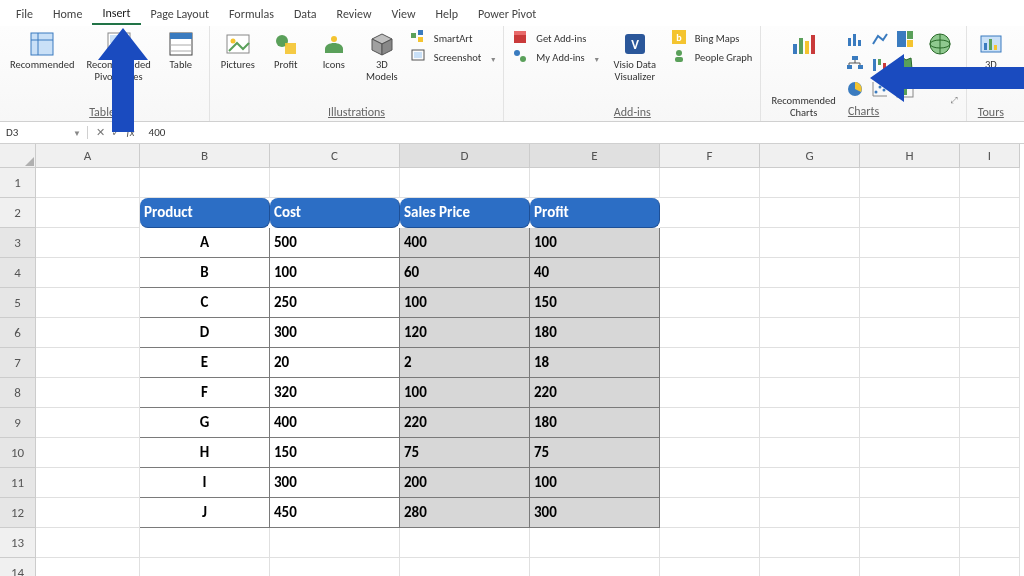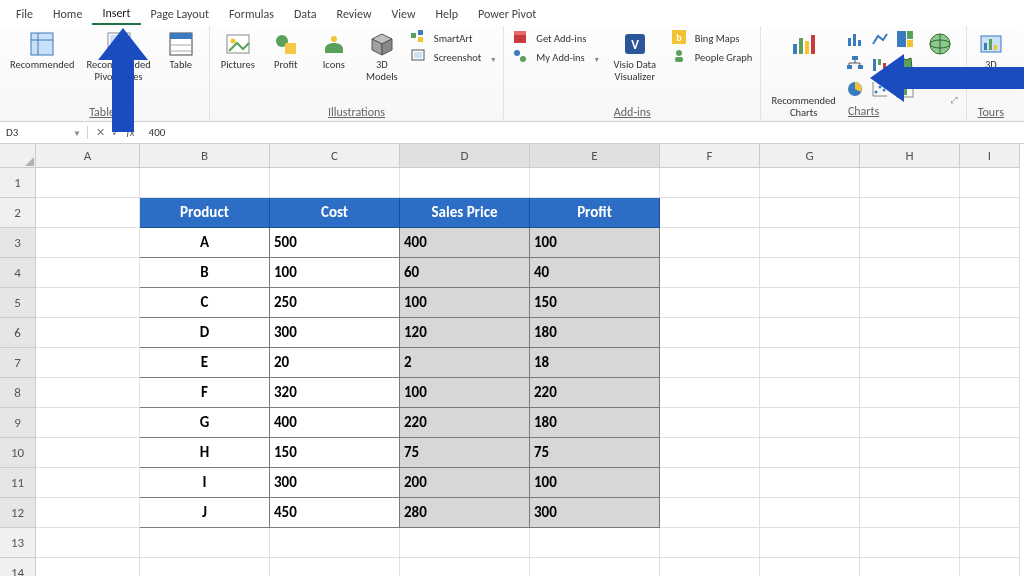--- a/index.html
+++ b/index.html
@@ -50,21 +50,21 @@
 .cB { width:130px; }
 .cC { width:130px; }
 .cD { width:130px; }
 .cE { width:130px; }
 .cF { width:100px; }
 .cG { width:100px; }
 .cH { width:100px; }
 .cI { width:60px; }
 
 
-.th { background:#2c6ec5; color:#fff; font-weight:700; text-align:center; border-right:1px solid #1d4f96; border-bottom:1px solid #1d4f96; }
+.th { background:#2c6ec5; color:#fff; font-weight:700; text-align:left; border-right:1px solid #1d4f96; border-bottom:1px solid #1d4f96;border-radius:8px; }
 .td { border-right:1px solid #7a7a7a; border-bottom:1px solid #7a7a7a; background:#fff; }
 .td.prod { text-align:center; font-weight:700; }
 .td.num { padding-right:6px; font-weight:600; }
 .td.sel { background:#d7d7d7; }
 
 
 .rh.hl { background:#e6e6e6; }
 
 
 .arrow { position:absolute; z-index:50; }

